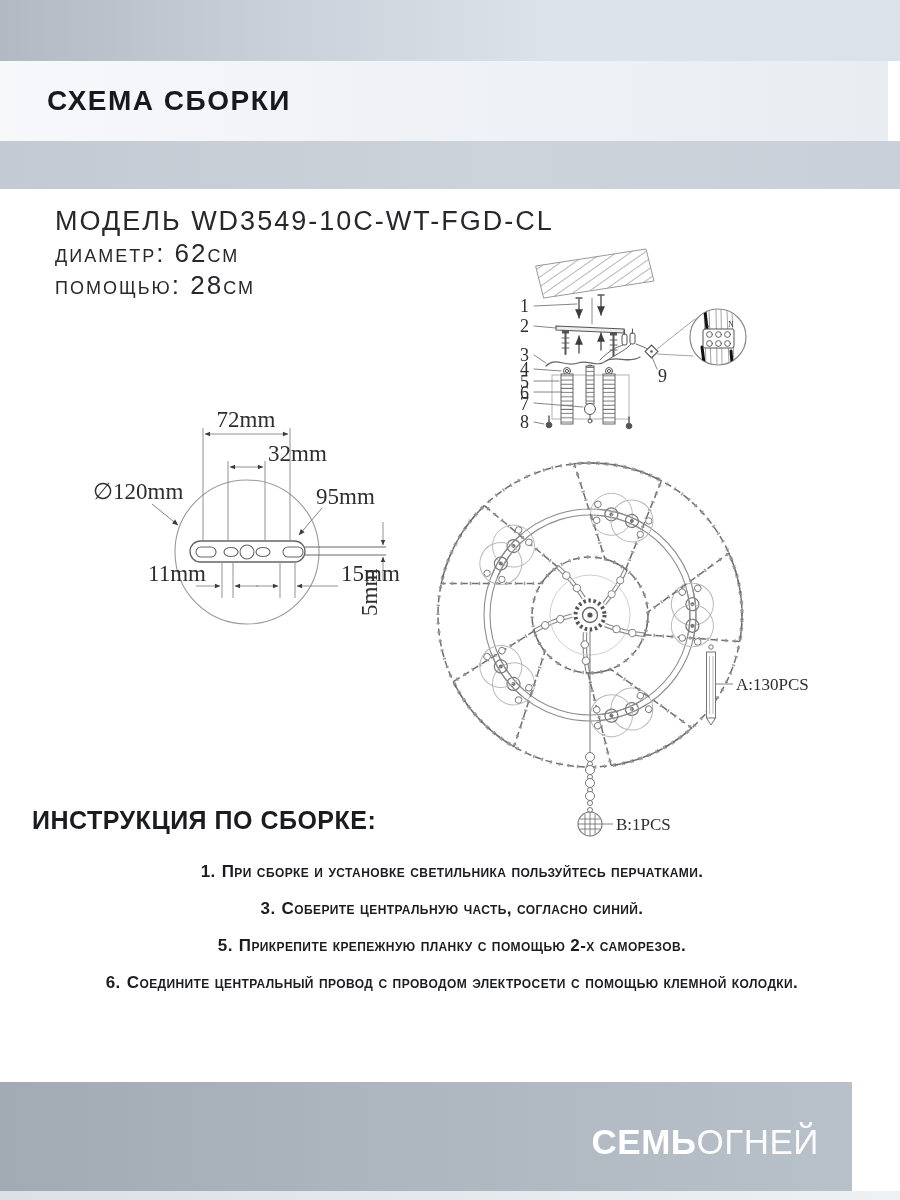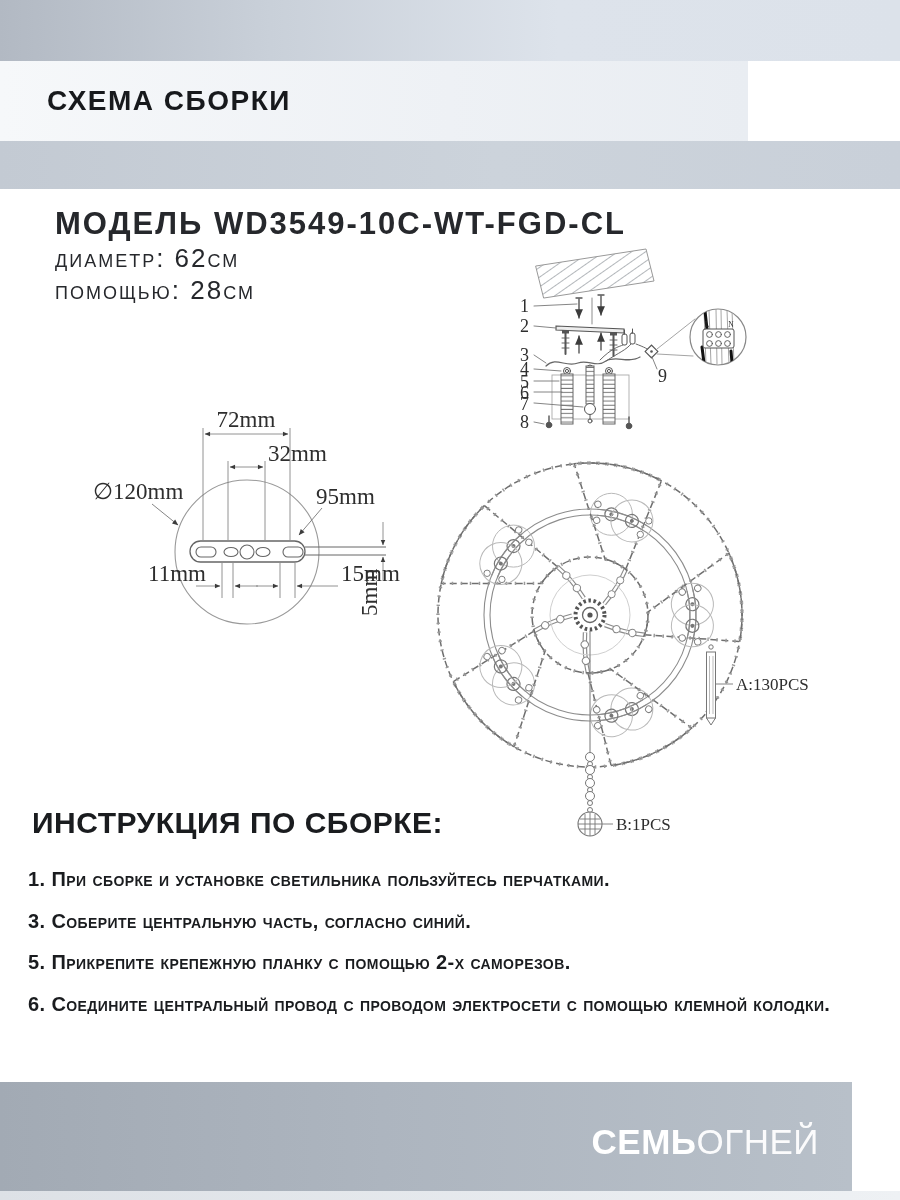--- a/index.html
+++ b/index.html
@@ -5,49 +5,49 @@
   html,body { margin:0; padding:0; }
   body {
     width:900px; height:1200px; position:relative; overflow:hidden;
     background:#ffffff; font-family:"Liberation Sans", sans-serif;
   }
   .band-top {
     position:absolute; left:0; top:0; width:900px; height:61px;
     background:linear-gradient(90deg,#b2b9c3 0%,#c9d0d9 30%,#dde3eb 62%,#dce2ea 100%);
   }
   .band-title {
-    position:absolute; left:0; top:61px; width:748px; height:80px;
+    position:absolute; left:0; top:61px; width:888px; height:80px;
     background:linear-gradient(90deg,#f6f8fa 0%,#eef1f5 60%,#e9edf2 100%);
     display:flex; align-items:center;
   }
   .page-title {
     margin-left:47px; font-size:28px; font-weight:700; letter-spacing:1.5px;
     color:#17191c;
   }
   .band-sub {
     position:absolute; left:0; top:141px; width:900px; height:48px;
     background:linear-gradient(90deg,#c3cad3 0%,#ccd3db 55%,#c9d0d9 100%);
   }
   .model-block { position:absolute; left:55px; top:206px; color:#26282c; }
   .model-name {
-    font-size:31px; letter-spacing:2px; font-variant:small-caps; font-weight:700;
+    font-size:27px; letter-spacing:2px; font-variant:small-caps; font-weight:400;
   }
   .model-line {
     font-size:26px; letter-spacing:2px; font-variant:small-caps; font-weight:400;
     margin-top:1px;
   }
   .drawing-layer { position:absolute; left:0; top:190px; width:900px; height:700px; }
   .instructions { position:absolute; left:28px; top:806px; width:848px; color:#1a1c1f; }
   .instr-heading {
-    font-size:30px; font-weight:700; letter-spacing:0.5px; font-variant:small-caps;
+    font-size:25px; font-weight:700; letter-spacing:0.5px; font-variant:small-caps;
     margin:0 0 24px 4px;
   }
   .instr-item {
-    font-size:20px; font-weight:700; letter-spacing:0.4px; font-variant:small-caps;
-    line-height:1.58; margin:0 0 10px 0; padding-left:27px; text-indent:-27px;
+    font-size:17px; font-weight:700; letter-spacing:0.4px; font-variant:small-caps;
+    line-height:1.58; margin:0 0 10px 0; padding-left:27px; text-indent:-27px;text-align:center;
   }
   .instr-item .num { padding-right:6px; }
   .footer-band {
     position:absolute; left:0; top:1082px; width:852px; height:118px;
     background:linear-gradient(90deg,#a2aab4 0%,#adb5bf 45%,#b8c0c9 100%);
   }
   .footer-strip {
     position:absolute; left:0; bottom:0; width:900px; height:9px;
     background:linear-gradient(90deg,#dde1e6,#eef1f4);
   }

